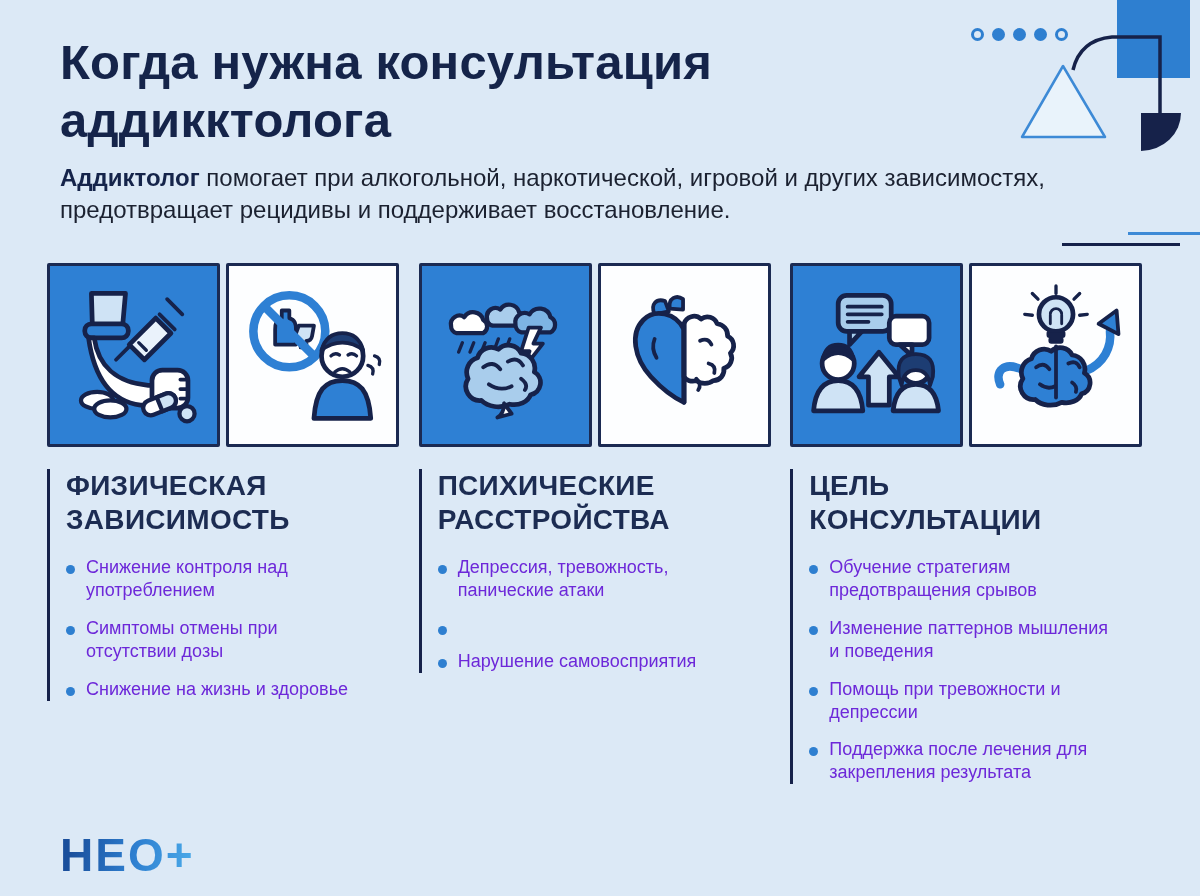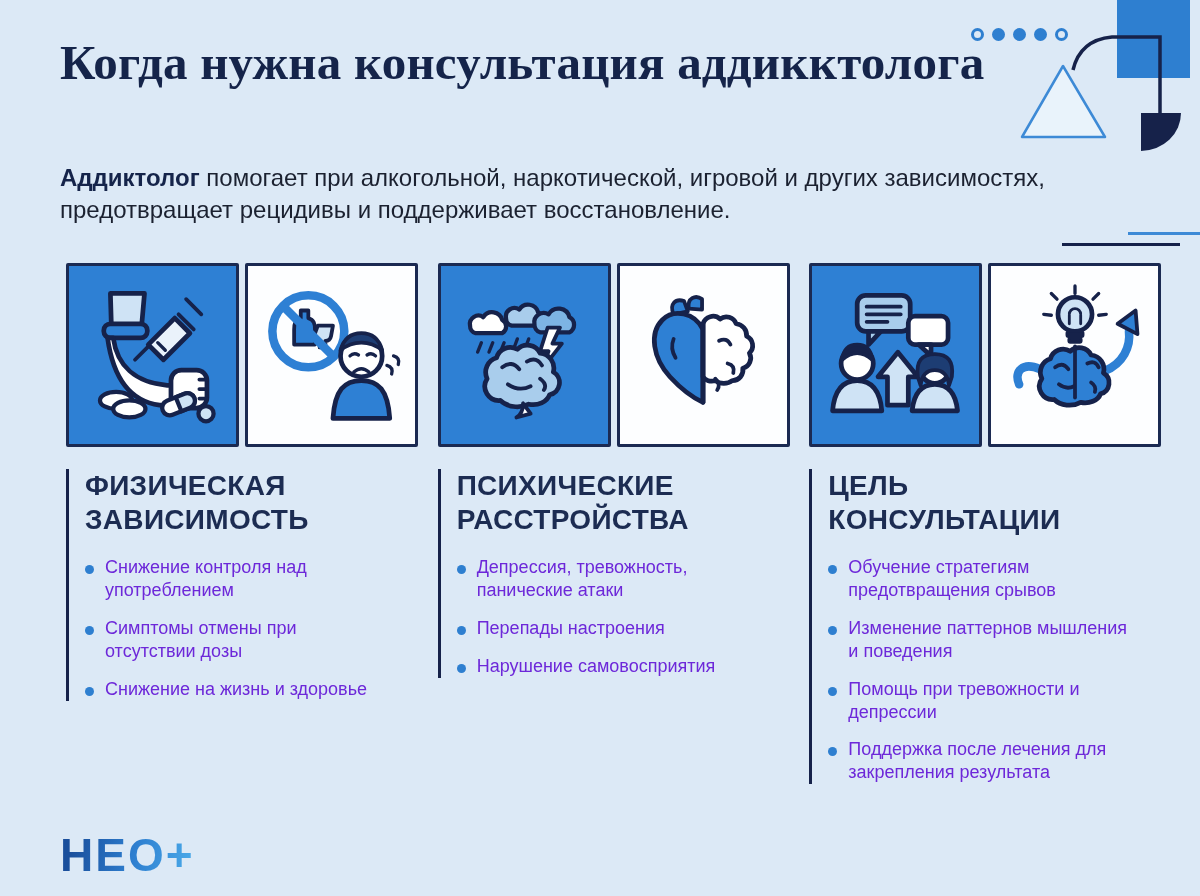--- a/index.html
+++ b/index.html
@@ -7,21 +7,21 @@
   body {
     position:relative;
     background:#dce9f6;
     font-family:"Liberation Sans","DejaVu Sans",sans-serif;
     overflow:hidden;
     color:#21262f;
   }
   .title {
     position:absolute; left:60px; top:34px; width:940px;
     font-size:49px; font-weight:800; line-height:1.18;
-    color:#15244a; letter-spacing:.2px;font-family:Liberation Serif, serif;
+    color:#15244a; letter-spacing:.2px;
   }
   .intro {
     position:absolute; left:60px; top:162px; width:990px;
     font-size:24px; line-height:1.35; color:#1b2130;
   }
   .intro b { font-weight:800; color:#15244a; }
 
   
   .dots { position:absolute; left:971px; top:28px; display:flex; gap:8px; }
   .dot-deco { width:13px; height:13px; border-radius:50%; background:#2e7fd0; }
@@ -30,21 +30,21 @@
   .decor-svg { position:absolute; left:1000px; top:0; width:200px; height:260px; }
   .quarter-deco {
     position:absolute; left:1141px; top:113px; width:40px; height:38px;
     background:#16224a; border-radius:0 0 100% 0;
   }
   .line-light { position:absolute; left:1128px; top:232px; width:72px; height:3px; background:#3d8ad6; }
   .line-navy  { position:absolute; left:1062px; top:243px; width:118px; height:3px; background:#16224a; }
 
   
   .columns {
-    position:absolute; left:66px; top:263px; width:1100px;
+    position:absolute; left:47px; top:263px; width:1100px;
     display:grid; grid-template-columns:1fr 1fr 1fr; column-gap:15px;
   }
   .tiles { display:flex; gap:6px; }
   .tile {
     width:173px; height:184px; border:3px solid #1b2a52; border-radius:2px;
     display:flex; align-items:center; justify-content:center; overflow:hidden;
   }
   .tile.blue  { background:#2e80d4; }
   .tile.white { background:#fdfeff; }
   .col-body { margin-top:22px; border-left:3px solid #16224a; padding-left:16px; }
@@ -190,21 +190,20 @@
         <span>ПСИХИЧЕСКИЕ</span>
         <span>РАССТРОЙСТВА</span>
       </h2>
       <ul class="bullets">
         <li>
             <span class="b-dot"></span>
             <span class="b-text">Депрессия, тревожность, панические атаки</span>
           </li>
         <li>
             <span class="b-dot"></span>
-            <span class="b-text">Перепады настроения</span>
           </li>
         <li>
             <span class="b-dot"></span>
             <span class="b-text">Нарушение самовосприятия</span>
           </li>
       </ul>
     </div>
   </section>
 
   <section class="column">

